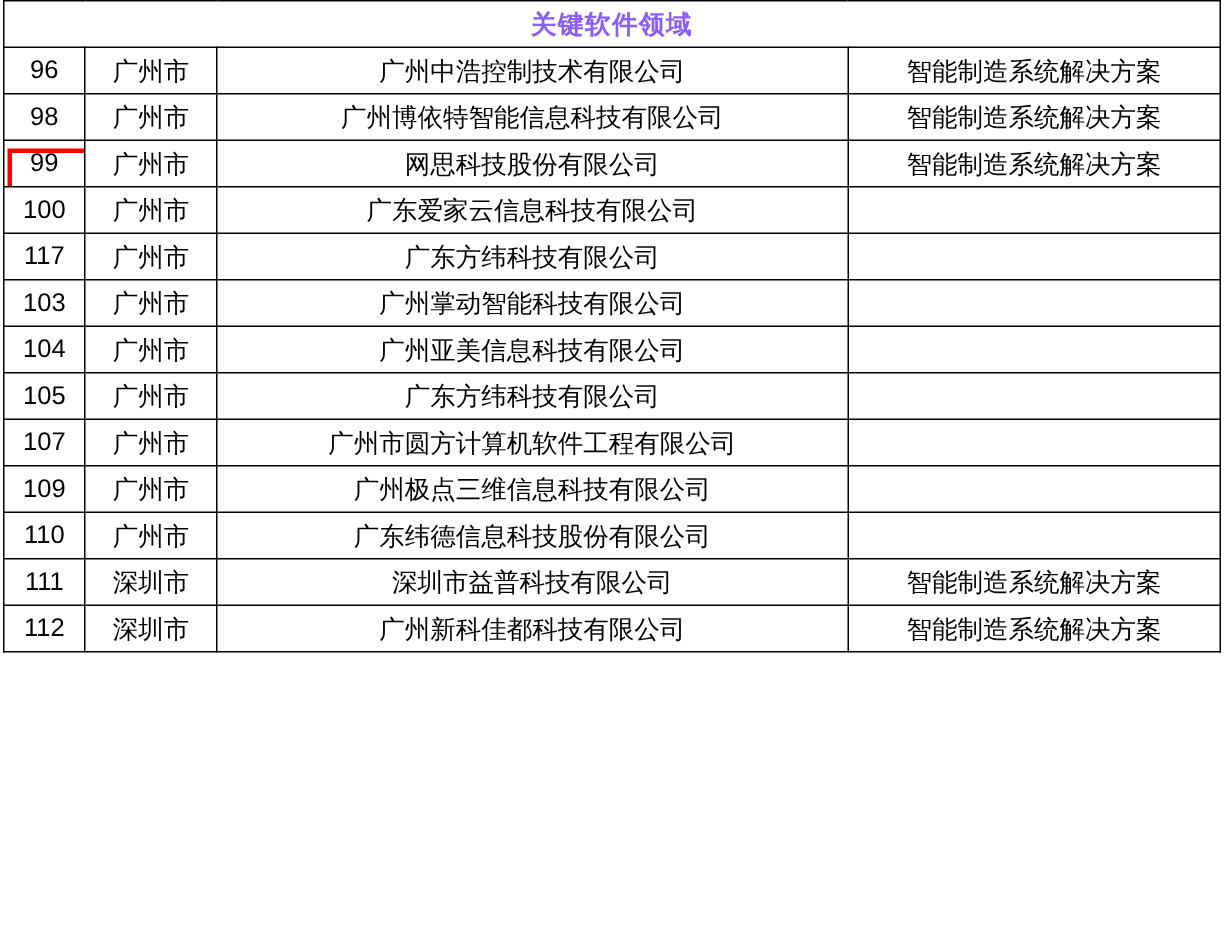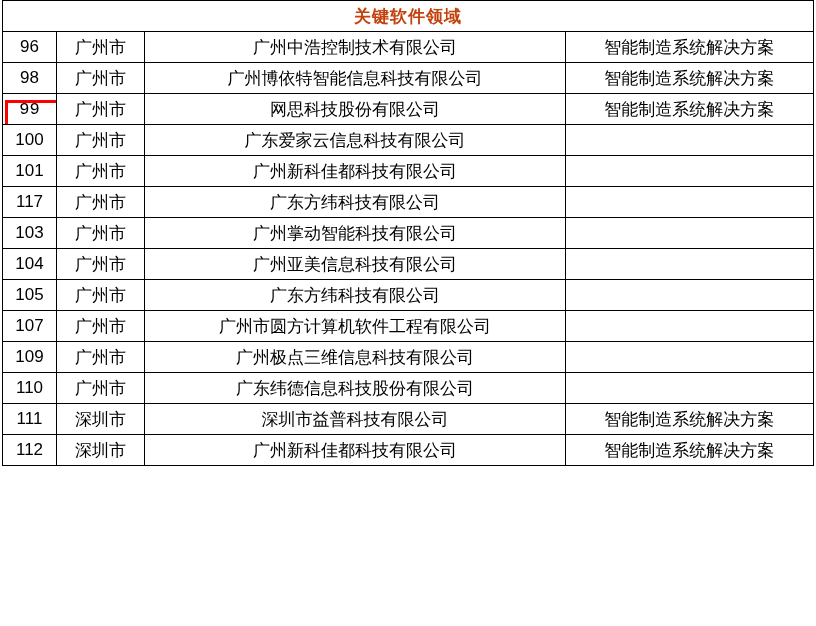--- a/index.html
+++ b/index.html
@@ -51,21 +51,20 @@
     border-top: none;
     border-left: none;
     border-right: none;
   }
   .col-idx { width: 54px; }
   .col-city { width: 88px; }
   .col-name { width: 420px; }
   .col-field { width: 248px; }
   .row-highlight td {
     position: relative;
-    font-family: Liberation Mono, monospace;
   }
   .highlight-box {
     position: absolute;
     border: 3px solid #ff0000;
     box-sizing: border-box;
     pointer-events: none;
     left: 2px;
     width: 812px;
     height: 34px;
   }
@@ -76,21 +75,21 @@
 <div class="sheet">
   <table class="grid">
     <colgroup>
       <col class="col-idx">
       <col class="col-city">
       <col class="col-name">
       <col class="col-field">
     </colgroup>
     <tbody>
       <tr class="title-row">
-        <td class="title-cell" colspan="4" style="color: #c2410c;">关键软件领域</td>
+        <td class="title-cell" colspan="4" style="color: #8b5cf6;">关键软件领域</td>
       </tr>
       <tr>
         <td>96</td>
         <td>广州市</td>
         <td>广州中浩控制技术有限公司</td>
         <td>智能制造系统解决方案</td>
       </tr>
       <tr>
         <td>98</td>
         <td>广州市</td>
@@ -100,26 +99,20 @@
       <tr class="row-highlight">
         <td>99<span class="highlight-box" style="border-color: rgb(255, 0, 0);"></span></td>
         <td>广州市</td>
         <td>网思科技股份有限公司</td>
         <td>智能制造系统解决方案</td>
       </tr>
       <tr>
         <td>100</td>
         <td>广州市</td>
         <td>广东爱家云信息科技有限公司</td>
-        <td></td>
-      </tr>
-      <tr>
-        <td>101</td>
-        <td>广州市</td>
-        <td>广州新科佳都科技有限公司</td>
         <td></td>
       </tr>
       <tr>
         <td>117</td>
         <td>广州市</td>
         <td>广东方纬科技有限公司</td>
         <td></td>
       </tr>
       <tr>
         <td>103</td>

